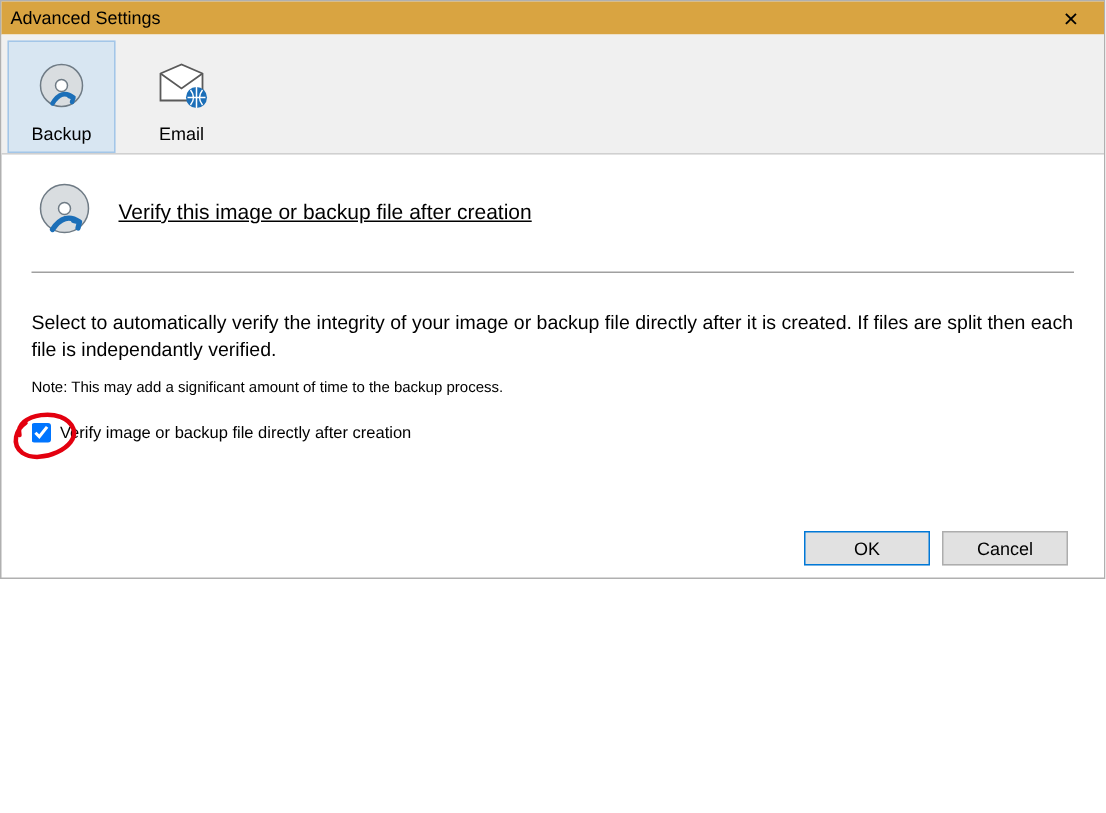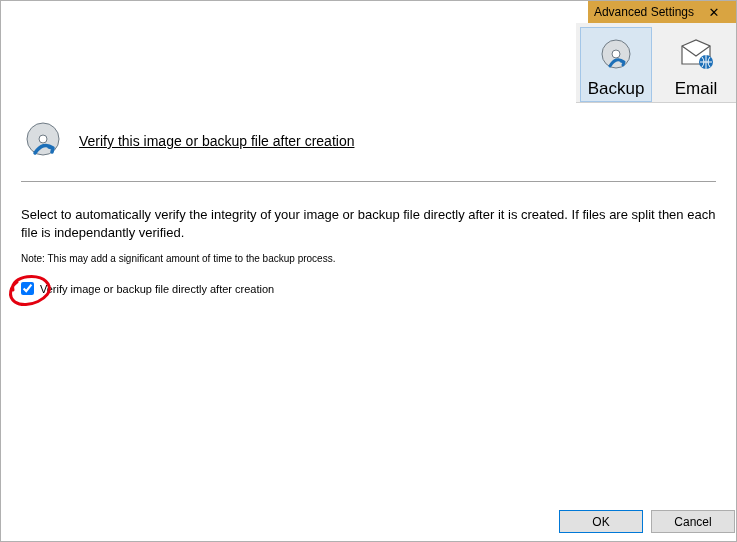--- a/index.html
+++ b/index.html
@@ -1,38 +1,38 @@
 <!DOCTYPE html>
 <html><head>
   <meta charset="utf-8">
   <style>
     * { box-sizing: border-box; margin: 0; padding: 0; font-family: 'Segoe UI', Tahoma, sans-serif; }
     html, body { width: 737px; height: 542px; overflow: hidden; background: #fff; }
-    .window { width: 737px; height: 542px; border: 1px solid #b0b0b0; display: flex; flex-direction: column; background: #fff; align-items: flex-end; }
+    .window { width: 737px; height: 386px; border: 1px solid #b0b0b0; display: flex; flex-direction: column; background: #fff; }
     .titlebar { height: 22px; background: #d9a441; display: flex; align-items: center; padding: 0 2px 0 6px; font-size: 12px; color: #000; }
     .titlebar .title { flex: 1; }
     .titlebar .close { width: 40px; text-align: center; font-size: 13px; cursor: default; }
     .toolbar { height: 80px; background: #f0f0f0; border-bottom: 1px solid #d0d0d0; display: flex; align-items: stretch; padding: 4px 4px 0 4px; gap: 8px; }
-    .tool-btn { width: 72px; display: flex; flex-direction: column; align-items: center; justify-content: center; font-size: 17px; color: #000; gap: 2px; cursor: default; padding-top: 4px; }
+    .tool-btn { width: 72px; display: flex; flex-direction: column; align-items: center; justify-content: center; font-size: 12px; color: #000; gap: 2px; cursor: default; padding-top: 4px; }
     .tool-btn.active { background: #d8e6f2; border: 1px solid #a3c6e8; }
     .tool-btn .icon-box { width: 42px; height: 42px; display: flex; align-items: center; justify-content: center; }
     .content { flex: 1; display: flex; border-top: none; }
     .sidebar { width: 245px; border: 1px solid #a0a0a0; margin: 2px; background: #fff; padding: 2px 0; }
     .sidebar-item { font-size: 12px; padding: 0 6px; line-height: 16px; cursor: default; color: #000; }
     .sidebar-item.selected { background: #0078d7; color: #fff; }
     .main { flex: 1; padding: 16px 20px 10px 20px; display: flex; flex-direction: column; }
     .main-header { display: flex; align-items: center; gap: 14px; margin-bottom: 18px; }
     .main-header .big-icon { width: 44px; height: 44px; flex-shrink: 0; }
     .main-title { font-size: 14px; color: #000; text-decoration: underline; }
     .divider { border: none; border-top: 1px solid #a0a0a0; margin-bottom: 24px; }
     .desc { font-size: 13px; color: #000; line-height: 1.35; margin-bottom: 12px; }
     .note { font-size: 10px; color: #000; margin-bottom: 18px; }
     .check-row { display: flex; align-items: center; gap: 6px; font-size: 11px; color: #000; position: relative; }
     .check-row input { width: 13px; height: 13px; }
-    .button-row { display: flex; justify-content: flex-end; gap: 8px; padding: 8px 1px; }
+    .button-row { display: flex; justify-content: flex-end; gap: 8px; padding: 8px 24px; }
     .btn { min-width: 84px; height: 23px; font-size: 12px; background: #e1e1e1; border: 1px solid #adadad; cursor: default; }
     .btn.primary { border: 1.5px solid #0078d7; }
     .annot { position: absolute; pointer-events: none; }
   </style>
 </head>
 <body>
 
 <div class="window">
   <div class="titlebar">
     <span class="title">Advanced Settings</span>

